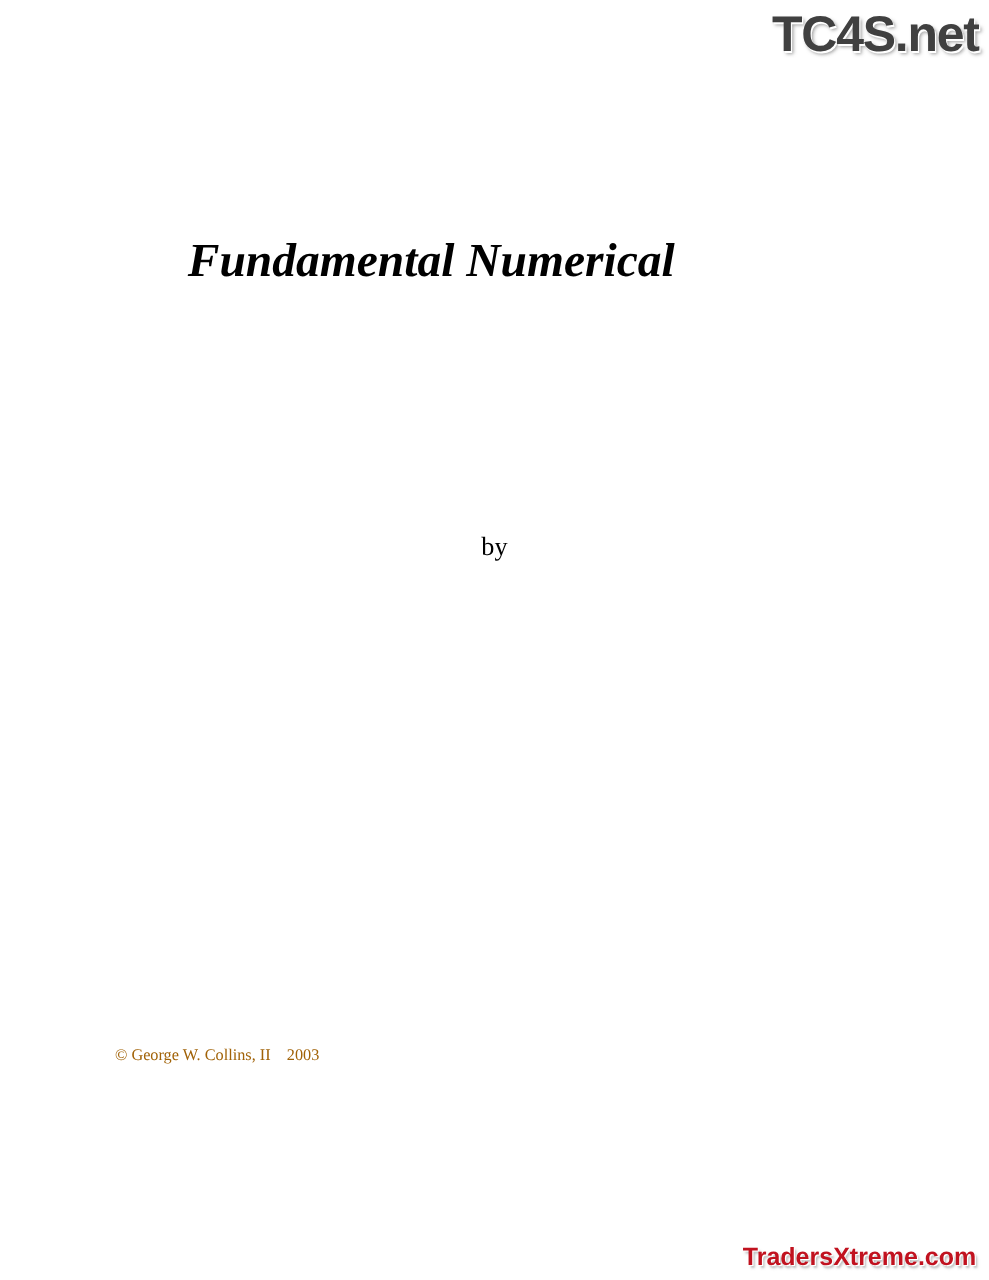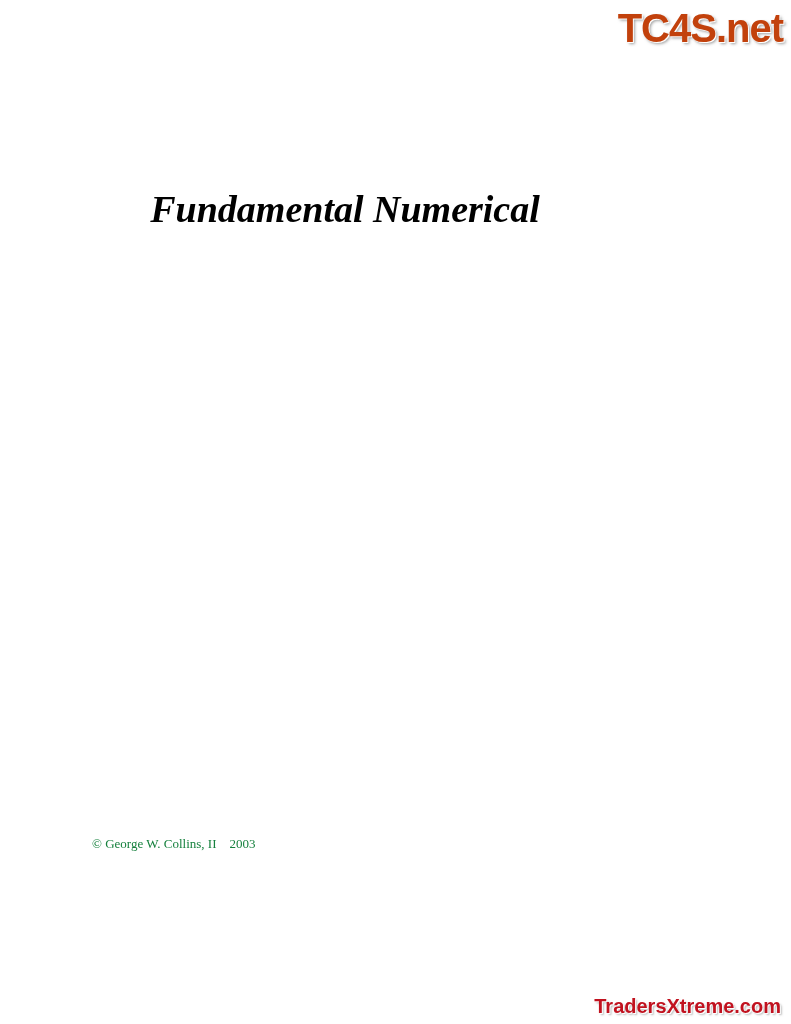--- a/index.html
+++ b/index.html
@@ -20,21 +20,21 @@
   }
 
   
   .tc4s-watermark {
     position: absolute;
     top: 8px;
     right: 8px;
     font-family: "Liberation Sans", sans-serif;
     font-weight: bold;
     font-size: 40px;
-    color: #c2410c;
+    color: #404040;
     letter-spacing: -1px;
     text-shadow: 1px 1px 0 #ffffff, 2px 2px 3px rgba(80,80,80,0.55);
     line-height: 1;
     white-space: nowrap;
   }
 
   
   .title-block {
     position: absolute;
     top: 190px;
@@ -94,21 +94,21 @@
     white-space: nowrap;
   }
 
   
   .copyright {
     position: absolute;
     top: 836px;
     left: 92px;
     font-family: "Liberation Serif", serif;
     font-size: 13px;
-    color: #15803d;
+    color: #a16207;
     white-space: pre;
   }
 
   
   .traders-watermark {
     position: absolute;
     bottom: 8px;
     right: 10px;
     font-family: "Liberation Sans", sans-serif;
     font-weight: bold;
@@ -123,19 +123,20 @@
 <body>
 
 <div class="page">
 
   <div class="tc4s-watermark">TC4S.net</div>
 
   <div class="title-block">
     <div class="title-line">Fundamental Numerical</div>
   </div>
 
+  <div class="byline">by</div>
 
 
   <div class="copyright">© George W. Collins, II    2003</div>
 
   <div class="traders-watermark">TradersXtreme.com</div>
 
 </div>
 
 </body></html>

